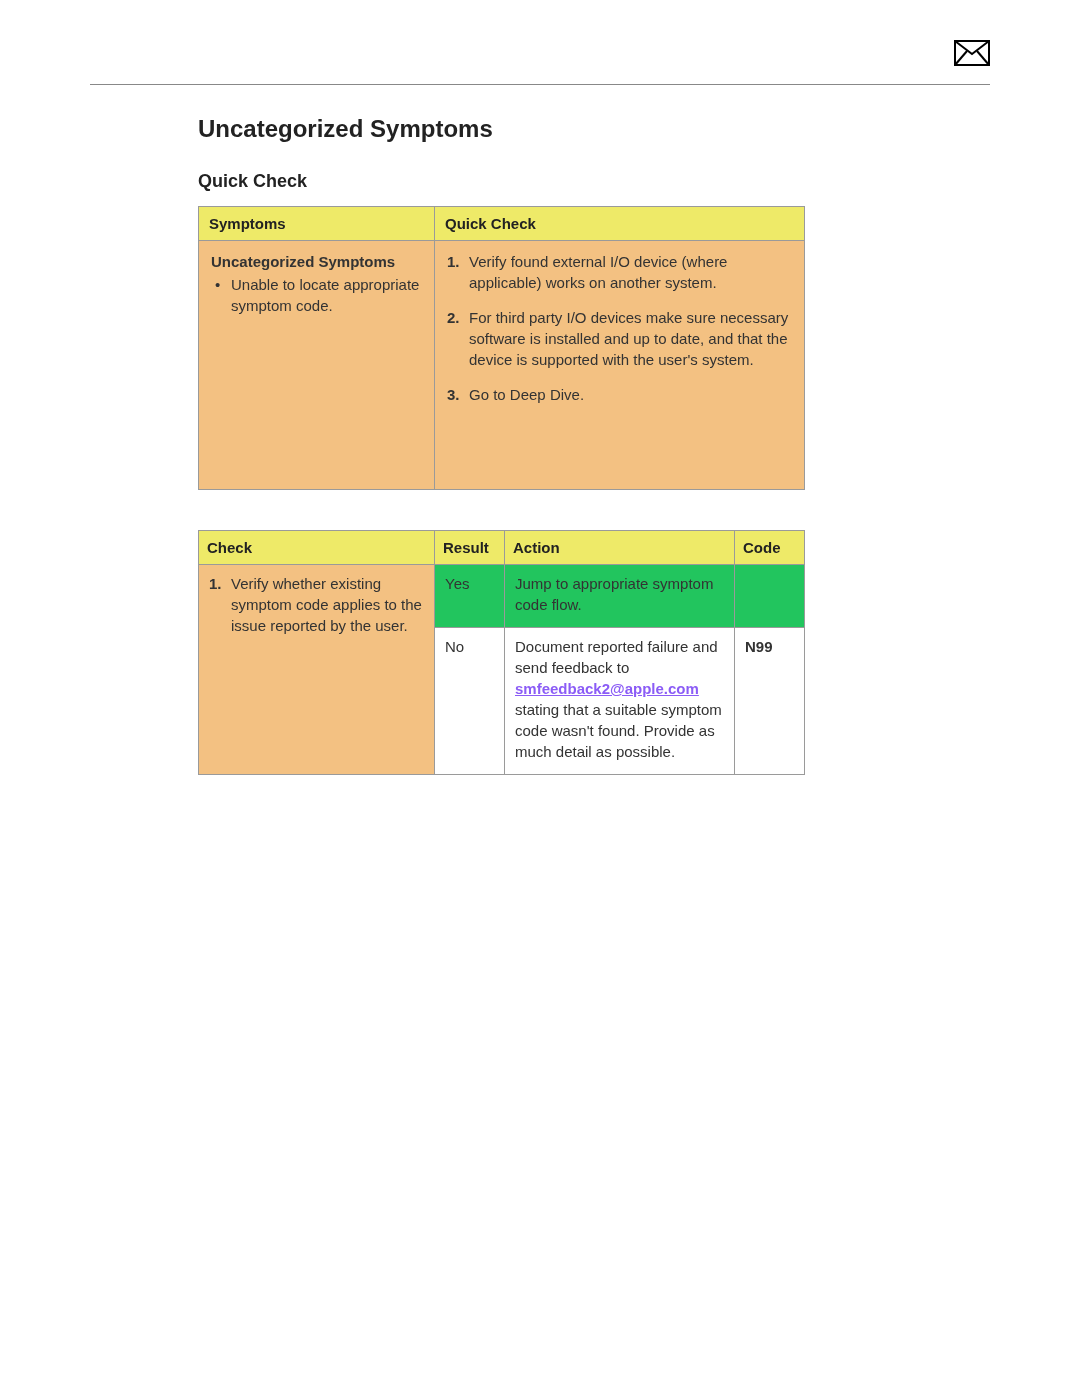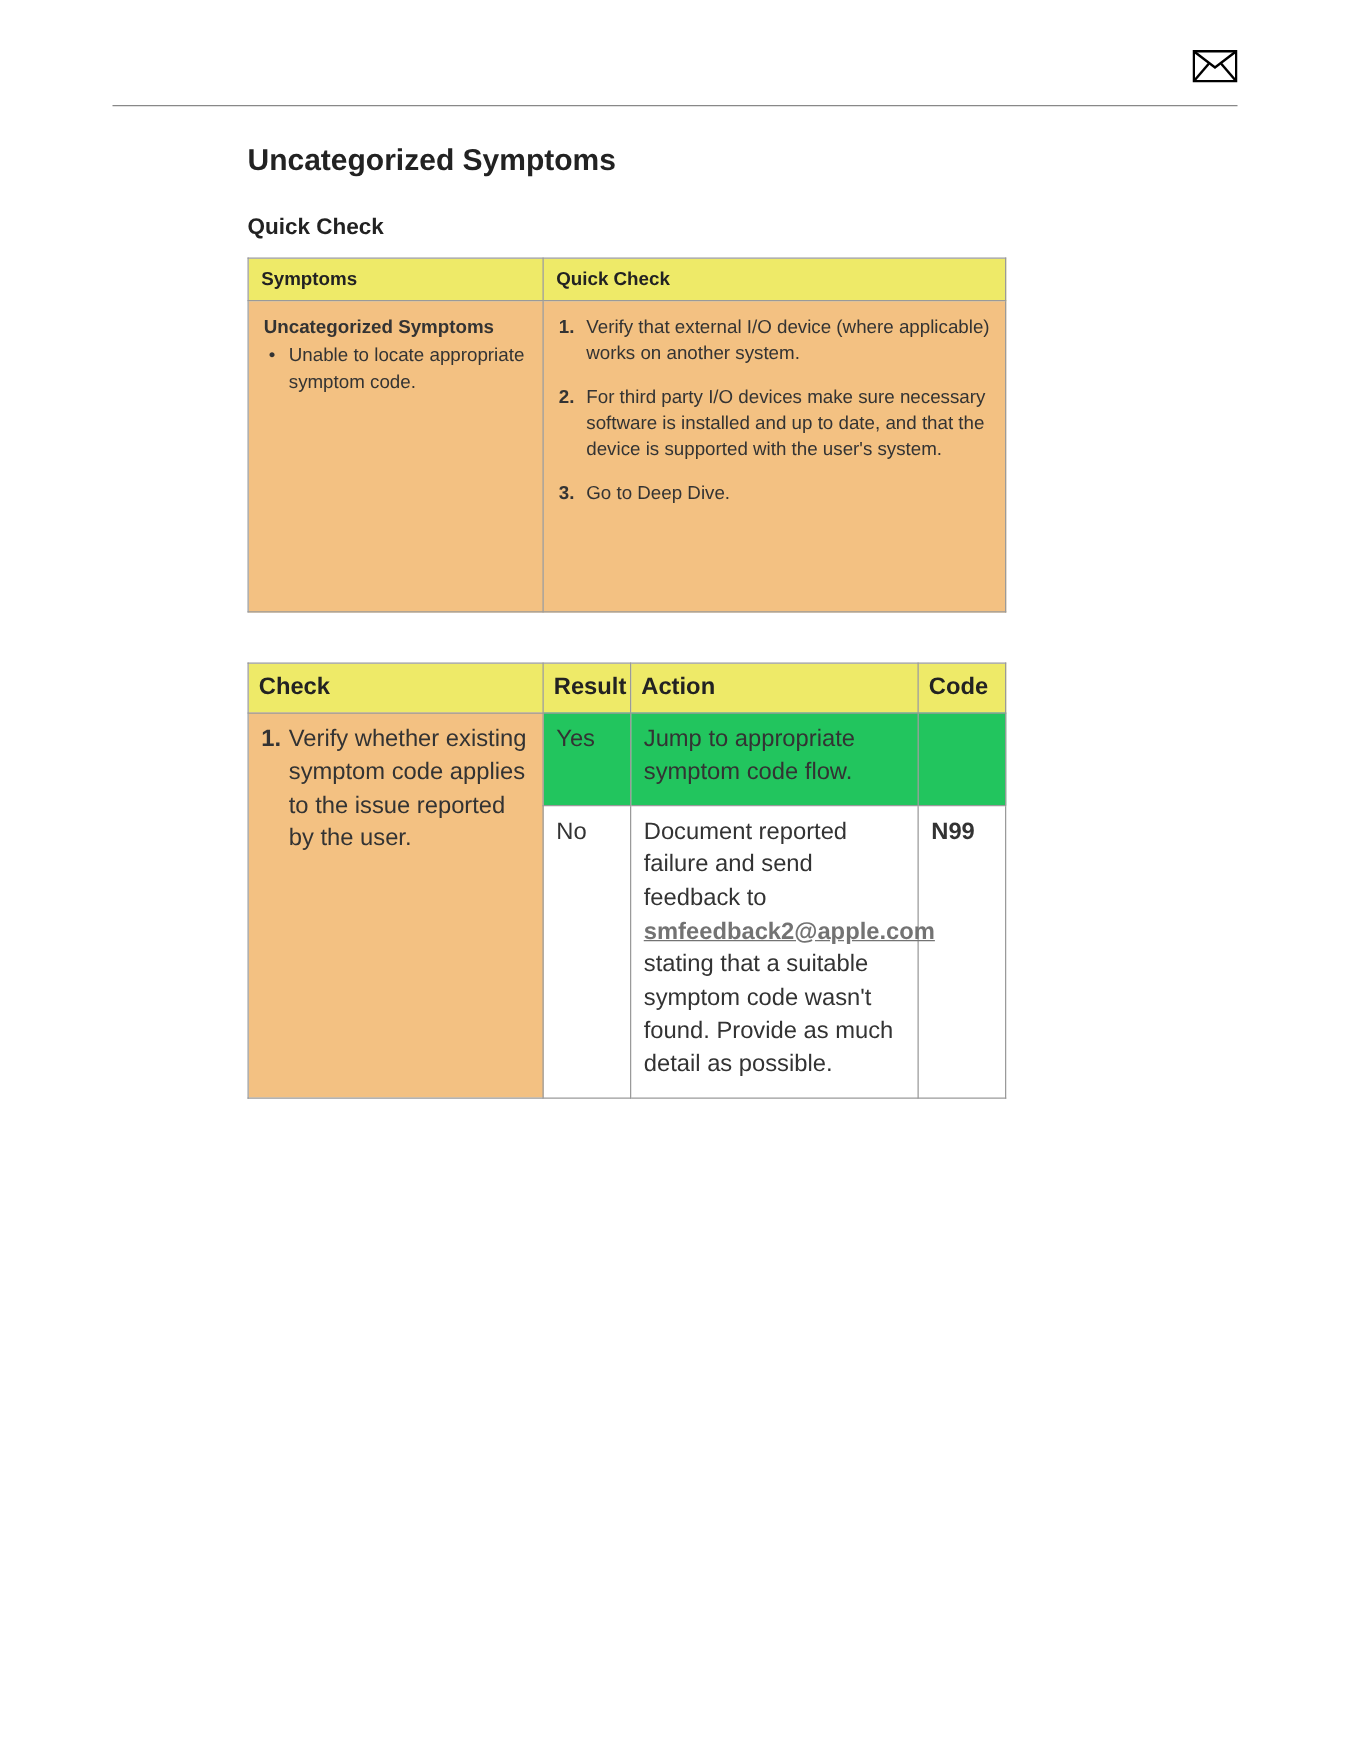--- a/index.html
+++ b/index.html
@@ -106,41 +106,41 @@
   }
   
   table.dd {
     border-collapse: collapse;
     width: 606px;
     table-layout: fixed;
   }
   table.dd th, table.dd td {
     border: 1px solid #9a9a9a;
     vertical-align: top;
-    font-size: 19px;
+    font-size: 15px;
     line-height: 1.4;
   }
   table.dd th {
     background: #eeea68;
     font-weight: 700;
     text-align: left;
     padding: 6px 8px;
     color: #222;
   }
   table.dd td {
     padding: 8px 10px 12px 10px;
   }
   .cell-orange { background: #f3c182; }
   .cell-blue   { background: #22c55e; }
   .cell-white  { background: #ffffff; }
   .check-item { position: relative; padding-left: 22px; }
   .check-item .num { position: absolute; left: 0; top: 0; font-weight: 700; }
   .code-bold { font-weight: 700; }
   a.email-link {
-    color: #737373;
+    color: #8b5cf6;
     text-decoration: underline;
     font-weight: 700;
   }
   
   .footer {
     position: absolute;
     bottom: 50px;
     left: 90px;
     right: 90px;
     font-size: 13px;
@@ -185,21 +185,21 @@
       </tr>
       <tr>
         <td>
           <div class="sym-title">Uncategorized Symptoms</div>
           <ul class="bullets">
             <li>Unable to locate appropriate symptom code.</li>
           </ul>
         </td>
         <td>
           <ol class="numlist">
-            <li><span class="num">1.</span><span>Verify that external I/O device (where applicable) works on another system.</span></li>
+            <li><span class="num">1.</span><span>Verify found external I/O device (where applicable) works on another system.</span></li>
             <li><span class="num">2.</span><span>For third party I/O devices make sure necessary software is installed and up to date, and that the device is supported with the user's system.</span></li>
             <li><span class="num">3.</span><span>Go to Deep Dive.</span></li>
           </ol>
         </td>
       </tr>
     </tbody>
       </table>
 
 
     <table class="dd">

